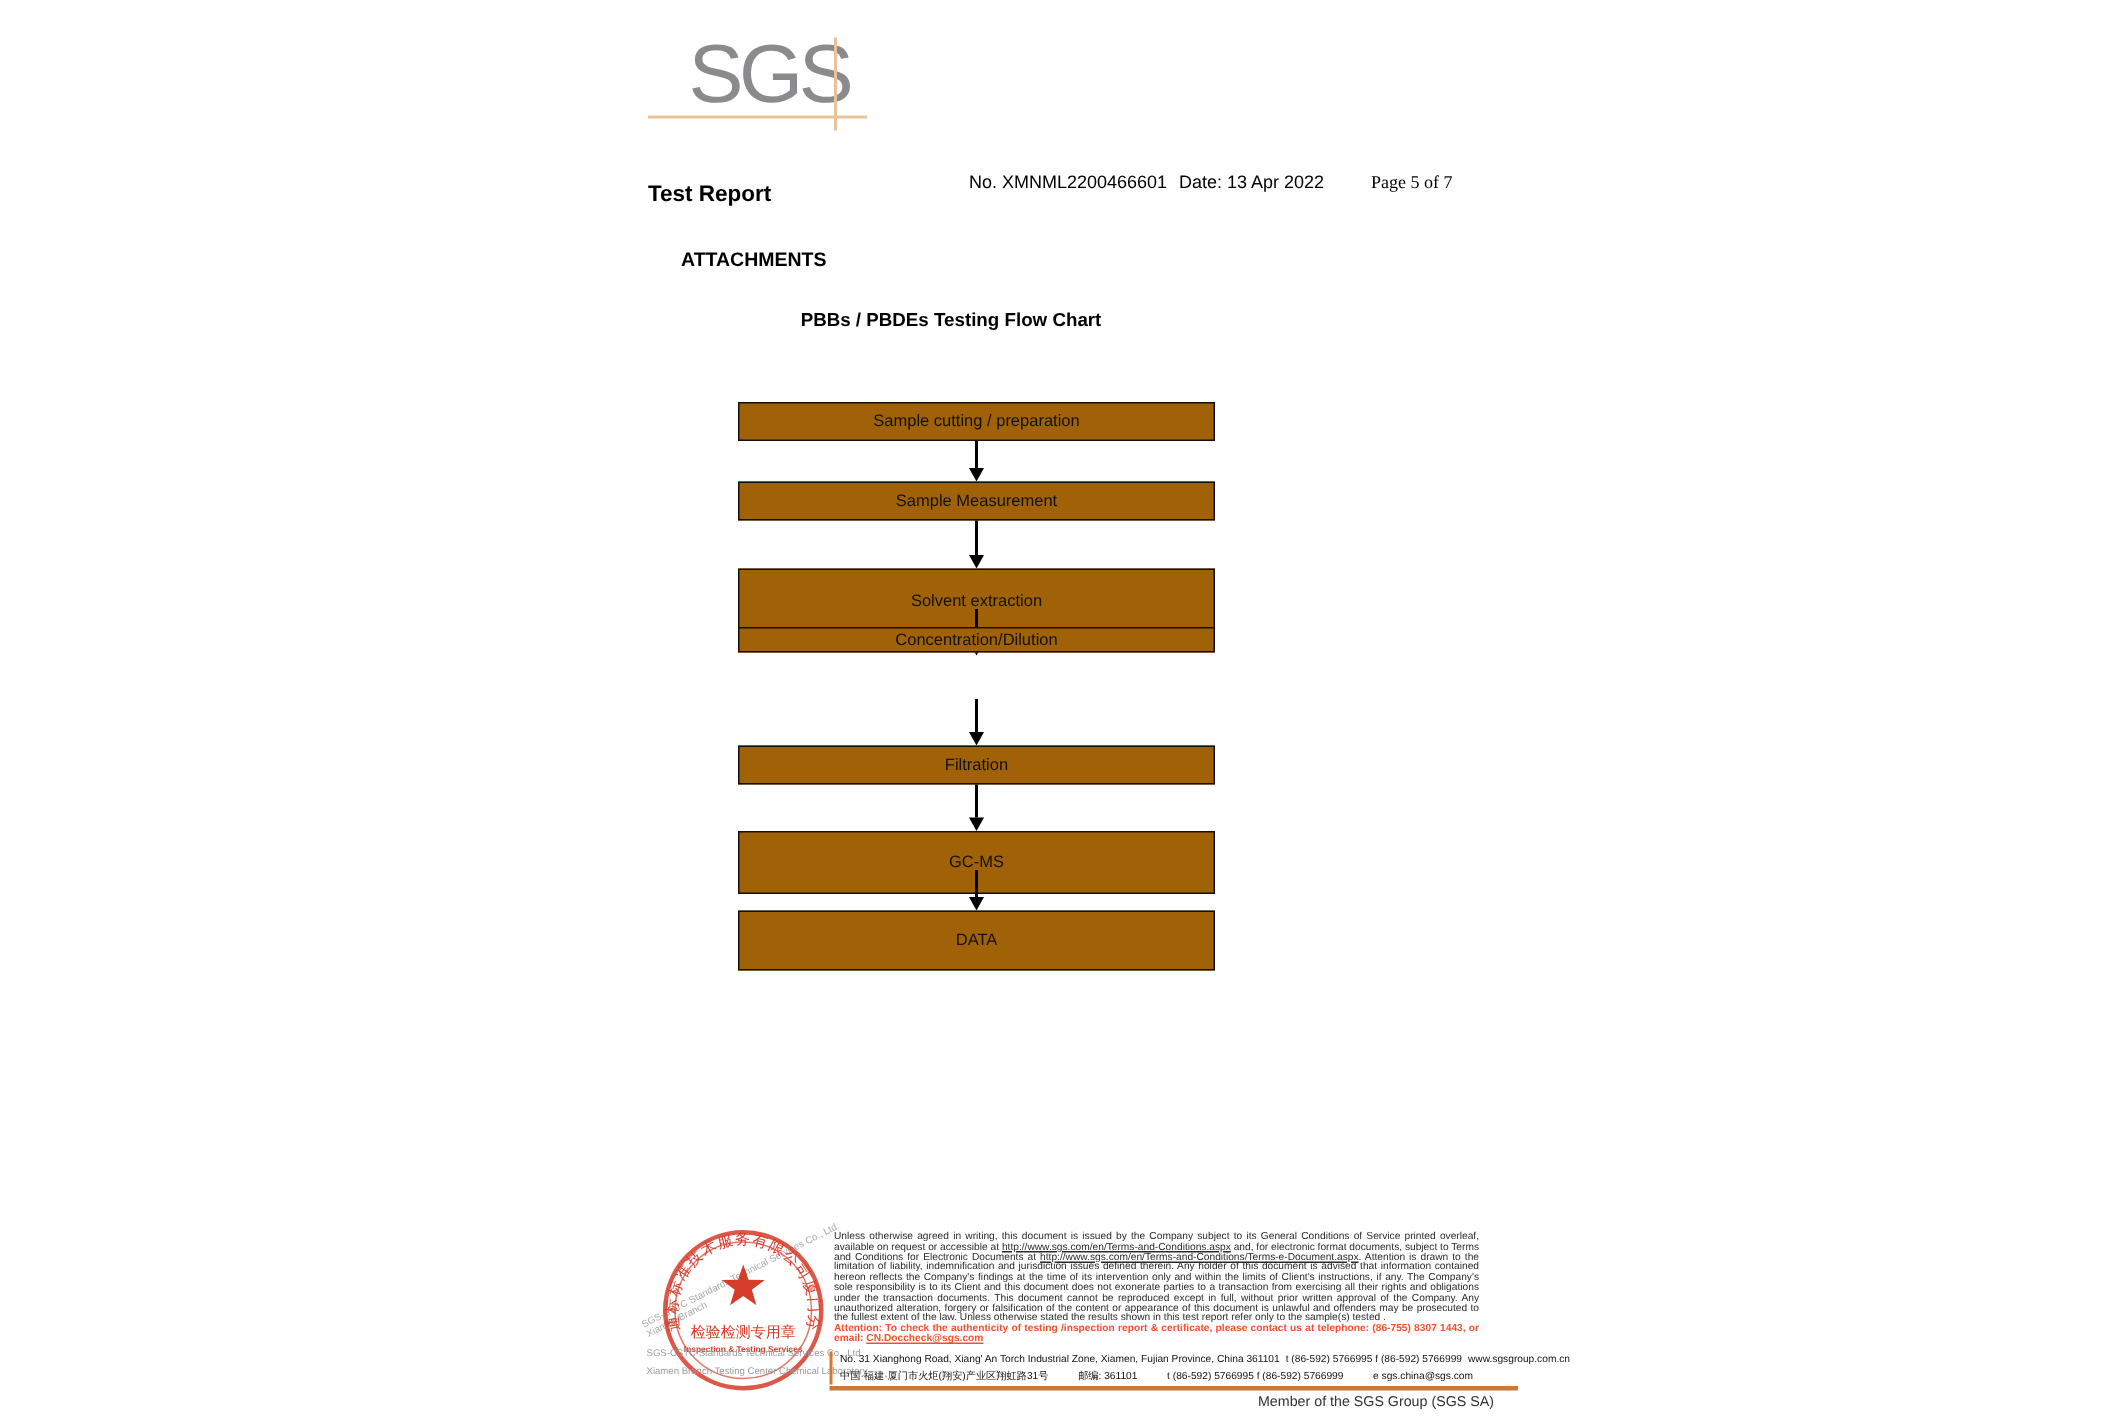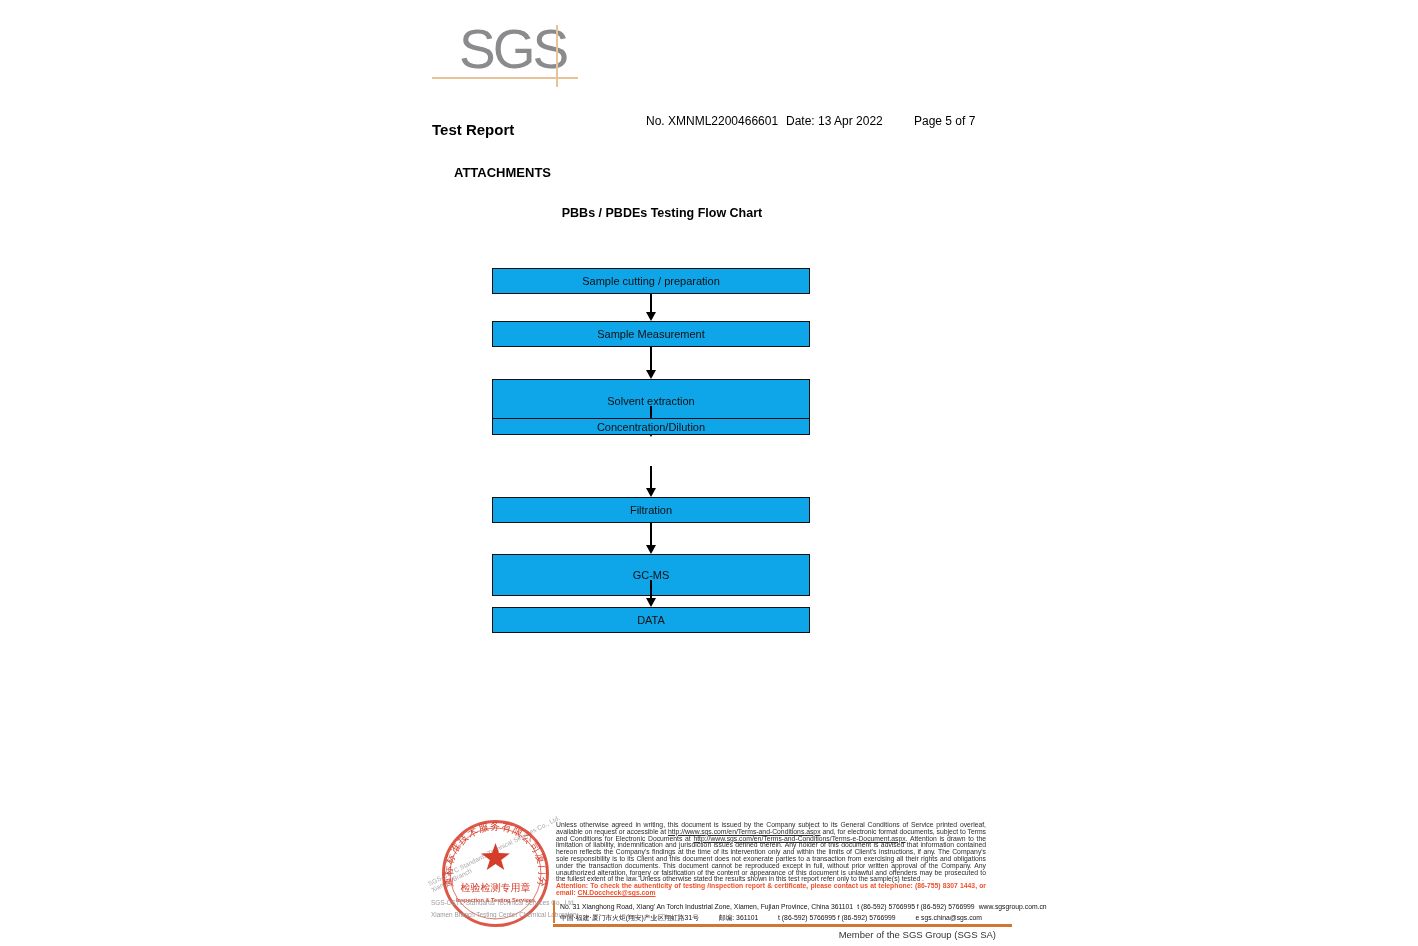--- a/index.html
+++ b/index.html
@@ -7,27 +7,27 @@
         font-family:"Liberation Sans",sans-serif;color:#000;overflow:hidden;}
 
   
   .sgs-logo{position:absolute;left:459px;top:22px;font-size:55px;line-height:55px;
             font-weight:normal;color:#8b8b8e;letter-spacing:-3px;}
   .logo-hline{position:absolute;left:432px;top:77px;width:146px;height:2px;background:#e9c398;}
   .logo-vline{position:absolute;left:556px;top:25px;width:2px;height:62px;background:#e9c398;}
   .test-report{position:absolute;left:432px;top:110px;font-size:15px;font-weight:bold;margin-top:11px;}
   .hdr-no{position:absolute;left:598px;top:114px;font-size:12px;margin-left:48px;}
   .hdr-date{position:absolute;left:786px;top:114px;font-size:12px;}
-  .hdr-page{position:absolute;left:914px;top:114px;font-size:12px;}
+  .hdr-page{position:absolute;left:914px;top:114px;font-size:12px;font-family:Liberation Serif, serif;}
 
   
   .attachments{position:absolute;left:440px;top:165px;font-size:13px;font-weight:bold;margin-left:14px;}
-  .fc-title{position:absolute;left:492px;top:206px;width:340px;text-align:center;
+  .fc-title{position:absolute;left:464px;top:206px;width:340px;text-align:center;
             font-size:12.5px;font-weight:bold;}
-  .fc-box{position:absolute;left:492px;width:318px;box-sizing:border-box;background:#0ea5e9;
+  .fc-box{position:absolute;left:492px;width:318px;box-sizing:border-box;background:#a16207;
           border:1.5px solid #111;display:flex;align-items:center;justify-content:center;
           font-size:11px;color:#111;}
   .fc-arrow{position:absolute;left:645px;width:11px;display:flex;flex-direction:column;align-items:center;}
   .fc-arrow .stem{width:2px;background:#000;flex:1;}
   .fc-arrow .head{width:0;height:0;border-left:5.5px solid transparent;
                   border-right:5.5px solid transparent;border-top:9px solid #000;}
 
   
   .stamp-watermark{position:absolute;left:430px;top:880px;width:170px;font-size:6.5px;
                    color:#a9a9a9;transform:rotate(-27deg);transform-origin:left center;}
@@ -86,21 +86,21 @@
   <div class="fc-box" style="top:497px;height:26px;">Filtration</div>
   <div class="fc-arrow" style="top:523px;height:31px;">
       <div class="stem"></div>
       <div class="head"></div>
     </div>
   <div class="fc-box" style="top:554px;height:42px;">GC-MS</div>
   <div class="fc-arrow" style="top:580px;height:27px;">
       <div class="stem"></div>
       <div class="head"></div>
     </div>
-  <div class="fc-box" style="top:607px;height:26px;">DATA</div>
+  <div class="fc-box" style="top:607px;height:40px;">DATA</div>
 
   <div class="stamp-watermark">SGS-CSTC Standards Technical Services Co., Ltd. Xiamen Branch</div>
 
   <svg class="stamp" width="115" height="115" viewBox="0 0 115 115">
     <circle cx="57.5" cy="57.5" r="52" fill="none" stroke="#d63c2a" stroke-width="3" opacity="0.85"></circle>
     <circle cx="57.5" cy="57.5" r="45.5" fill="none" stroke="#d63c2a" stroke-width="1" opacity="0.7"></circle>
     <path id="stamp-arc" d="M 16.2,72.6 A 44,44 0 1 1 98.8,72.6" fill="none"></path>
     <text font-size="10" fill="#d63c2a" letter-spacing="1">
       <textPath href="#stamp-arc" startOffset="2">通标标准技术服务有限公司厦门分公司</textPath>
     </text>

